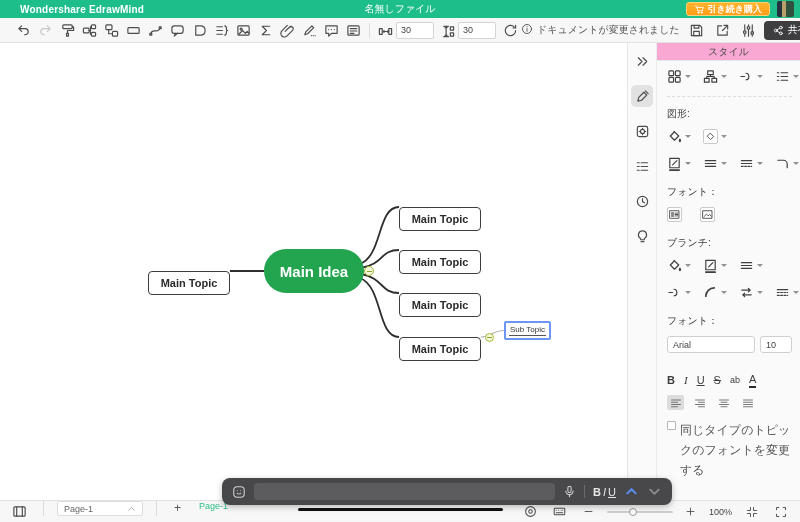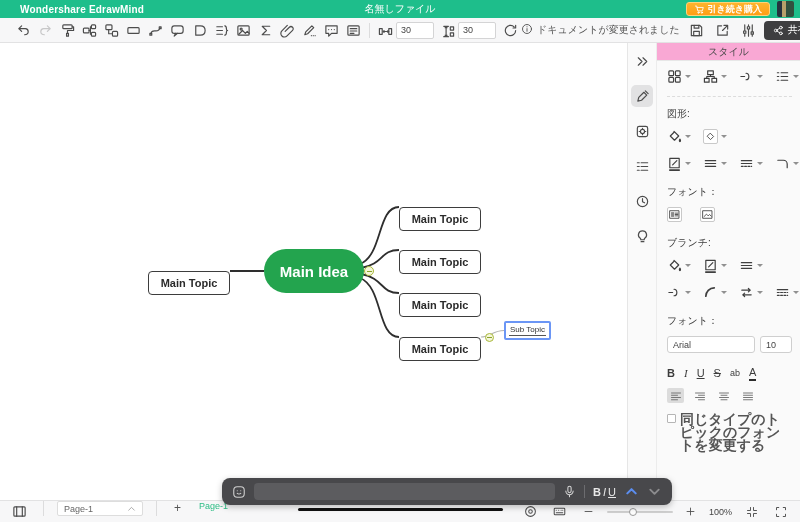--- a/index.html
+++ b/index.html
@@ -69,28 +69,28 @@
   .panel-body { padding:8px 8px 0 10px; }
   .prow { display:flex; align-items:center; gap:12px; margin-bottom:12px; }
   .tool { display:flex; align-items:center; gap:3px; color:#3f3f3f; cursor:pointer; }
   .tool .car { width:0; height:0; border-left:3px solid transparent; border-right:3px solid transparent;
     border-top:3.5px solid #909090; }
   .tool.boxed .glyph { border:1px solid #c9c9c9; border-radius:2px; padding:1px; background:#fff; }
   .dashed-div { border-top:1px dashed #dcdcdc; margin:2px 0 10px; }
   .plabel { font-size:10px; color:#3d3d3d; margin-bottom:8px; }
   .select { display:flex; align-items:center; justify-content:space-between; height:17px;
     background:#fff; border:1px solid #cfcfcf; border-radius:3px; padding:0 5px; font-size:9px; color:#444; cursor:pointer; }
-  .font-row { display:flex; gap:5px; margin-bottom:12px; }
+  .font-row { display:flex; gap:5px; margin-bottom:19px; }
   .fmt-row { display:flex; align-items:center; gap:9px; margin-bottom:7px; }
   .fmt { font-size:11px; color:#3c3c3c; cursor:pointer; line-height:14px; }
   .align-row { display:flex; gap:7px; margin-bottom:10px; }
   .align-btn { width:17px; height:15px; display:flex; align-items:center; justify-content:center;
     border-radius:2px; color:#6f6f6f; cursor:pointer; }
   .align-btn.selected { background:#dcdcdc; }
-  .chk-row { display:flex; gap:4px; font-size:14px; color:#555; line-height:13px;font-weight:bold; }
+  .chk-row { display:flex; gap:4px; font-size:12px; color:#555; line-height:20px; }
   .chk { width:9px; height:9px; border:1px solid #b5b5b5; border-radius:1px; background:#fff; flex:0 0 auto; margin-top:1px; cursor:pointer; }
 
   
   .bottombar { position:absolute; left:0; top:500px; width:800px; height:22px;
     background:#f7f7f8; border-top:1px solid #e2e2e3; display:flex; align-items:center; padding:0 8px; }
   .bb-left { display:flex; align-items:flex-start; gap:8px; }
   .page-select { display:flex; align-items:center; justify-content:space-between; width:86px; height:15px;
     background:#fff; border:1px solid #ddd; border-radius:2px; padding:0 6px; font-size:9px; color:#666; cursor:pointer; }
   .page-tab { font-size:9px; color:#2ebd85; cursor:pointer; padding:0 6px; }
   .plus { font-size:12px; color:#555; cursor:pointer; padding:0 4px; }

